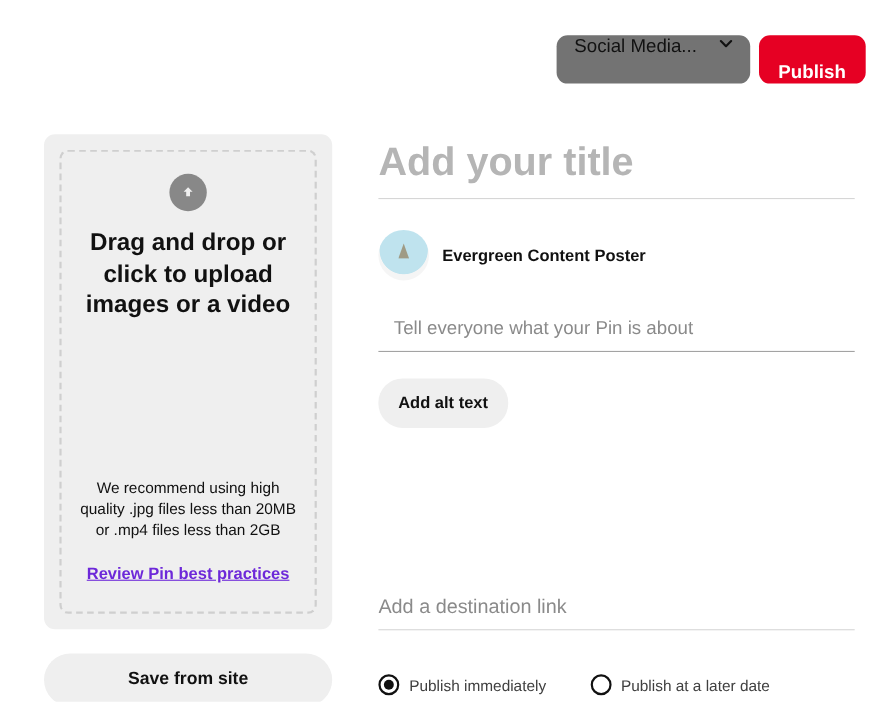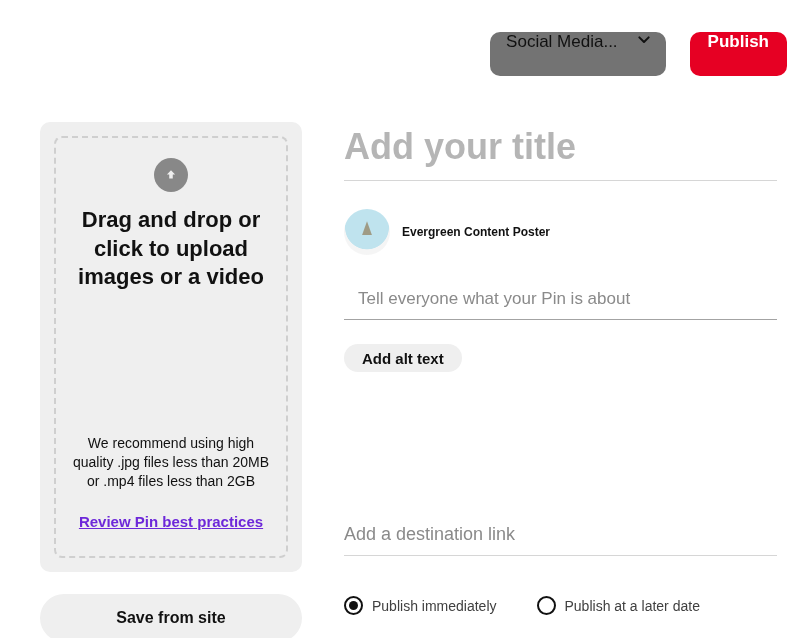--- a/index.html
+++ b/index.html
@@ -44,24 +44,23 @@
       gap: 18px;
       min-width: 140px;
     }
     .publish-btn {
       background: #e60023;
       color: #fff;
       border-radius: 10px;
       height: 44px;
       padding: 0 18px;
       display: flex;
-      align-items: flex-start;
+      align-items: flex-end;
       font-size: 17px;
       font-weight: 600;
-      margin-left: 16px;
     }
     .content {
       display: flex;
       gap: 42px;
     }
     .left-col {
       width: 262px;
       flex-shrink: 0;
       margin-left: 22px;
     }
@@ -156,40 +155,40 @@
       content: "";
       position: absolute;
       left: 50%; top: 42%;
       transform: translate(-50%,-50%);
       width: 10px; height: 14px;
       background: #8a6b3f;
       clip-path: polygon(50% 0%, 0% 100%, 100% 100%);
       opacity: .6;
     }
     .profile-name {
-      font-size: 12px;
+      font-size: 15px;
       font-weight: 700;
       color: #111;
     }
     .desc-input {
       font-size: 17px;
       color: #8a8a8a;
       border: none;
       border-bottom: 1px solid #a3a3a3;
       outline: none;
       width: 100%;
       padding: 2px 0 10px 14px;
       background: transparent;
     }
     .alt-btn {
       display: inline-flex;
       align-items: center;
       background: #efefef;
       border-radius: 22px;
-      height: 28px;
+      height: 45px;
       padding: 0 18px;
       font-size: 15px;
       font-weight: 600;
       color: #111;
       margin-top: 24px;
     }
     .dest-input {
       font-size: 18px;
       color: #8a8a8a;
       border: none;

